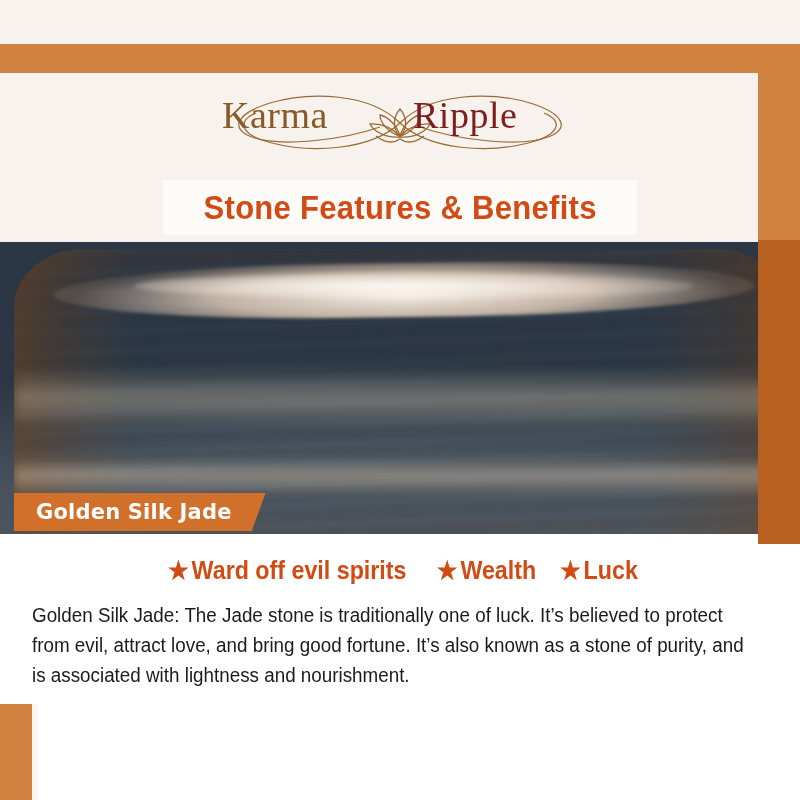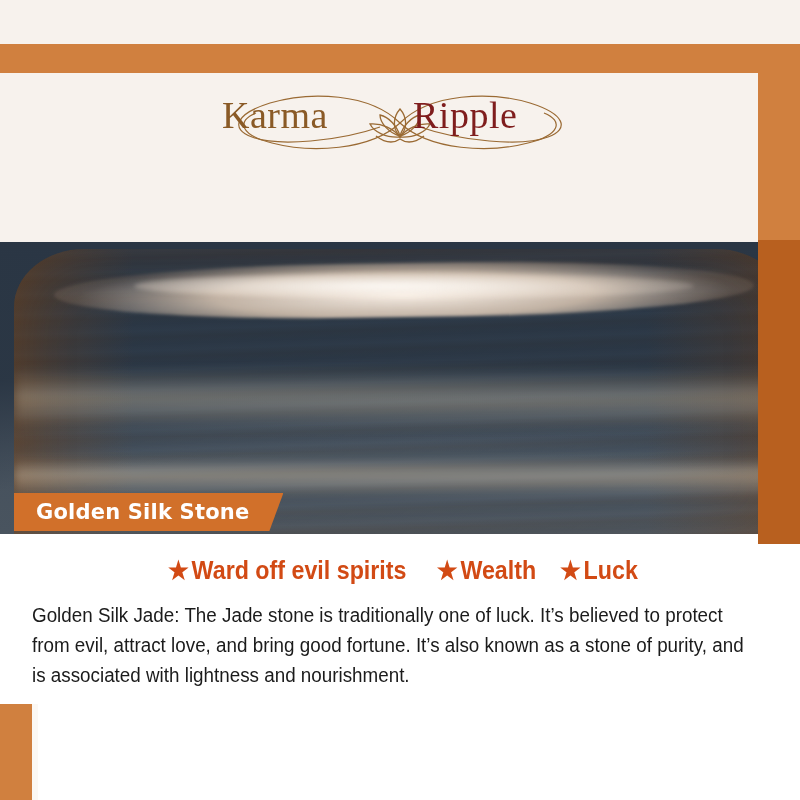--- a/index.html
+++ b/index.html
@@ -238,36 +238,39 @@
           <path d="M210 48 C 224 49, 236 43, 240 35 C 228 34, 216 40, 210 48 Z"></path>
           <path d="M186 47 C 194 53, 203 55, 210 50 C 217 55, 226 53, 234 47"></path>
         </g>
       </svg>
       <div class="logo-left">Karma</div>
       <div class="logo-right">Ripple</div>
     </div>
   </div>
 
   <div class="title-band"></div>
+  <div class="title-card">
+    <span class="title-text">Stone Features &amp; Benefits</span>
+  </div>
 
   <div class="photo">
     <div class="photo-bg"></div>
     <div class="stone">
       <div class="stone-bands"></div>
       <div class="stone-shadowL"></div>
       <div class="stone-shadowR"></div>
       <div class="stone-sheen"></div>
       <div class="stone-lowband"></div>
       <div class="stone-crest"></div>
       <div class="stone-crest2"></div>
     </div>
   </div>
 
   <div class="photo-label">
-    <span class="photo-label-text">Golden Silk Stone</span>
+    <span class="photo-label-text">Golden Silk Jade</span>
   </div>
 
   <div class="content">
     <div class="benefits">
       <div class="benefit b0">
         <span class="star">★</span>
         <span>Ward off evil spirits</span>
       </div>
       <div class="benefit b1">
         <span class="star">★</span>

